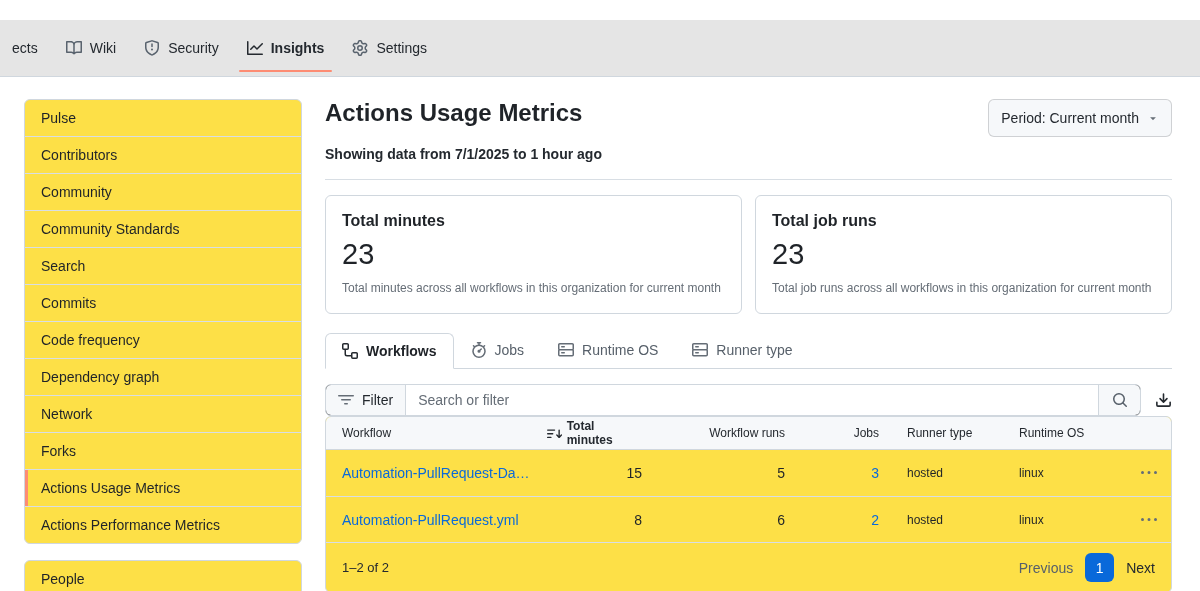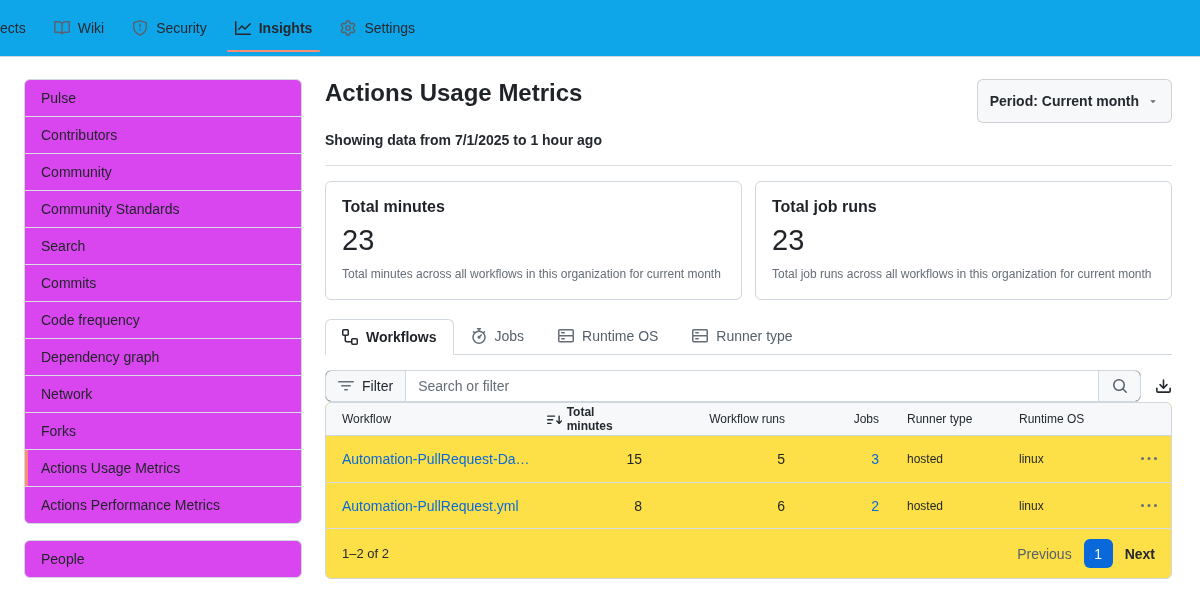--- a/index.html
+++ b/index.html
@@ -1,51 +1,51 @@
 <!DOCTYPE html>
 <html><head>
 <meta charset="utf-8">
 <style>
   * { box-sizing: border-box; margin: 0; padding: 0; }
   html,body { width:1200px; height:591px; overflow:hidden; background:#fff;
     font-family:"Liberation Sans", sans-serif; color:#1f2328; }
 
   
-  .topnav { height:57px; background:#0ea5e9; border-bottom:1px solid #d0d7de;
-    display:flex; align-items:stretch; padding-left:0; }
+  .topnav { height:57px; background:#e5e5e5; border-bottom:1px solid #d0d7de;
+    display:flex; align-items:stretch; padding-left:12px;margin-top:20px; }
   .nav-item { position:relative; display:flex; align-items:center; gap:8px;
     padding:0 8px; margin:0 6px; font-size:14px; color:#24292f; cursor:pointer; text-decoration:none; }
   .nav-item:first-child { margin-left:0; padding-left:0; }
   .nav-item svg { width:16px; height:16px; fill:#59636e; flex:0 0 auto; }
   .nav-item.active { font-weight:700; }
   .nav-item.active svg { fill:#24292f; }
   .nav-item.active::after { content:""; position:absolute; left:0; right:0; bottom:4px;
     height:2px; border-radius:2px; background:#fd8c73; }
 
   
   .page { display:flex; padding:22px 28px 0 24px; gap:23px; }
   .sidebar { width:278px; flex:0 0 278px; }
-  .side-card { border:1px solid #d0d7de; border-radius:6px; overflow:hidden; background:#d946ef; }
+  .side-card { border:1px solid #d0d7de; border-radius:6px; overflow:hidden; background:#fde047; }
   .side-card + .side-card { margin-top:16px; }
   .side-item { position:relative; padding:8px 16px; font-size:14px; line-height:20px;
     color:#1f2328; cursor:pointer; }
   .side-item + .side-item { border-top:1px solid #d8dee4; }
   .side-item.active::before { content:""; position:absolute; left:0; top:0; bottom:0;
     width:3px; background:#fd8c73; }
 
   .main { flex:1; min-width:0; }
 
   
   .head-row { display:flex; justify-content:space-between; align-items:flex-start; }
   .page-title { font-size:24px; font-weight:700; letter-spacing:0; }
   .subtitle { font-size:14px; margin-top:9px; color:#24292f;font-weight:bold; }
   .head-block { border-bottom:1px solid #d8dee4; padding-bottom:17px; }
-  .btn { display:inline-flex; align-items:center; gap:8px; height:44px; padding:0 12px;
+  .btn { display:inline-flex; align-items:center; gap:8px; height:38px; padding:0 12px;
     background:#f6f8fa; border:1px solid rgba(31,35,40,0.18); border-radius:6px;
-    font-size:14px; font-weight:700; color:#24292f; cursor:pointer; }
+    font-size:14px; font-weight:400; color:#24292f; cursor:pointer; }
   .btn svg { width:12px; height:12px; fill:#656d76; }
 
   
   .cards { display:flex; gap:13px; margin-top:15px; }
   .mcard { flex:1; border:1px solid #d0d7de; border-radius:6px; padding:16px; background:#fff; }
   .mcard .mtitle { font-size:16px; font-weight:700; }
   .mcard .mvalue { font-size:29px; font-weight:400; margin-top:8px; }
   .mcard .mdesc { font-size:12px; color:#656d76; margin-top:8px; line-height:1.5; max-width:390px; }
 
   
@@ -93,21 +93,21 @@
   a.jobs-link { color:#0969da; text-decoration:none; }
   .kebab { justify-self:end; background:none; border:none; cursor:pointer; display:flex; padding:2px; }
   .kebab svg { width:16px; height:16px; fill:#656d76; }
 
   
   .tfoot { display:flex; justify-content:space-between; align-items:center; height:50px;
     padding:0 16px; border-top:1px solid #d8dee4; }
   .range { font-size:13px; color:#24292f; }
   .pager { display:flex; align-items:center; gap:12px; }
   .pg-prev { font-size:14px; color:#57606a; cursor:default; background:none; border:none; }
-  .pg-next { font-size:14px; color:#24292f; cursor:pointer; background:none; border:none;font-weight:bold; }
+  .pg-next { font-size:14px; color:#24292f; cursor:pointer; background:none; border:none; }
   .pg-num { width:29px; height:29px; border:none; border-radius:6px; background:#0969da; color:#fff;
     font-size:14px; cursor:pointer; display:flex; align-items:center; justify-content:center; }
 </style>
 </head>
 <body>
 
 <nav class="topnav">
   <a class="nav-item">
     <span>ects</span>
   </a>

